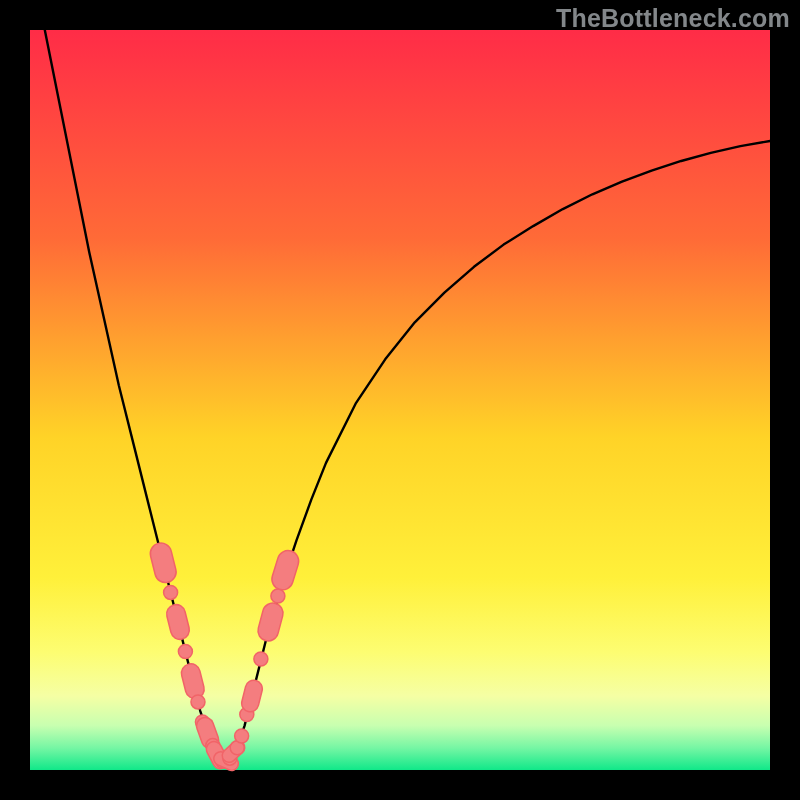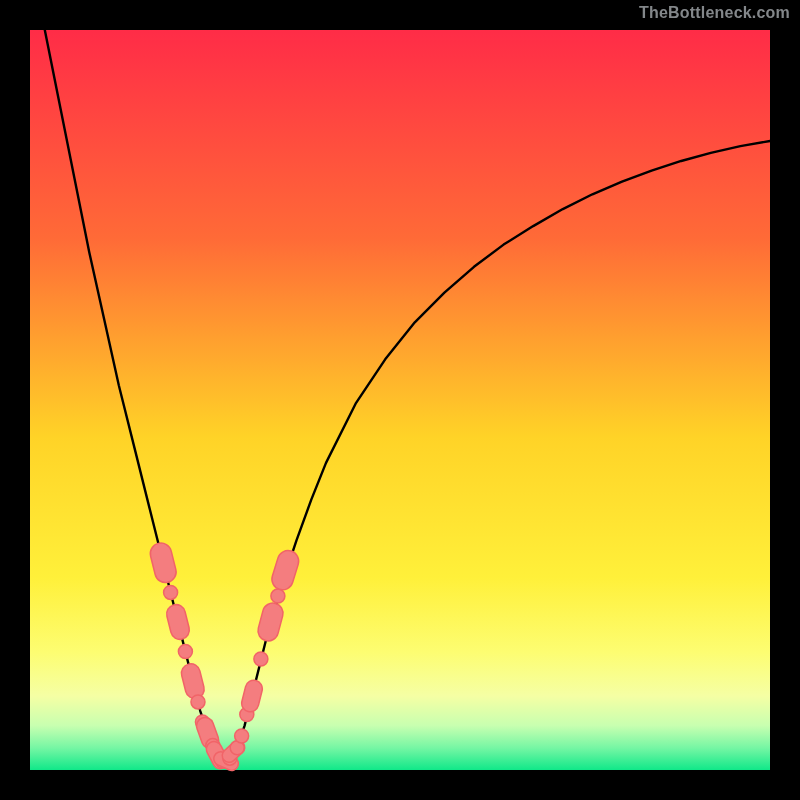--- a/index.html
+++ b/index.html
@@ -21,21 +21,21 @@
     left: 0;
     width: 800px;
     height: 800px;
     display: block;
   }
   .attribution {
     position: absolute;
     top: 4px;
     right: 10px;
     font-family: Arial, Helvetica, sans-serif;
-    font-size: 16px;
+    font-size: 25px;
     font-weight: 600;
     color: #83878a;
     letter-spacing: 0.2px;
   }
 </style>
 </head>
 <body>
 <div class="stage">
 
 <svg class="chart" viewBox="0 0 800 800">

